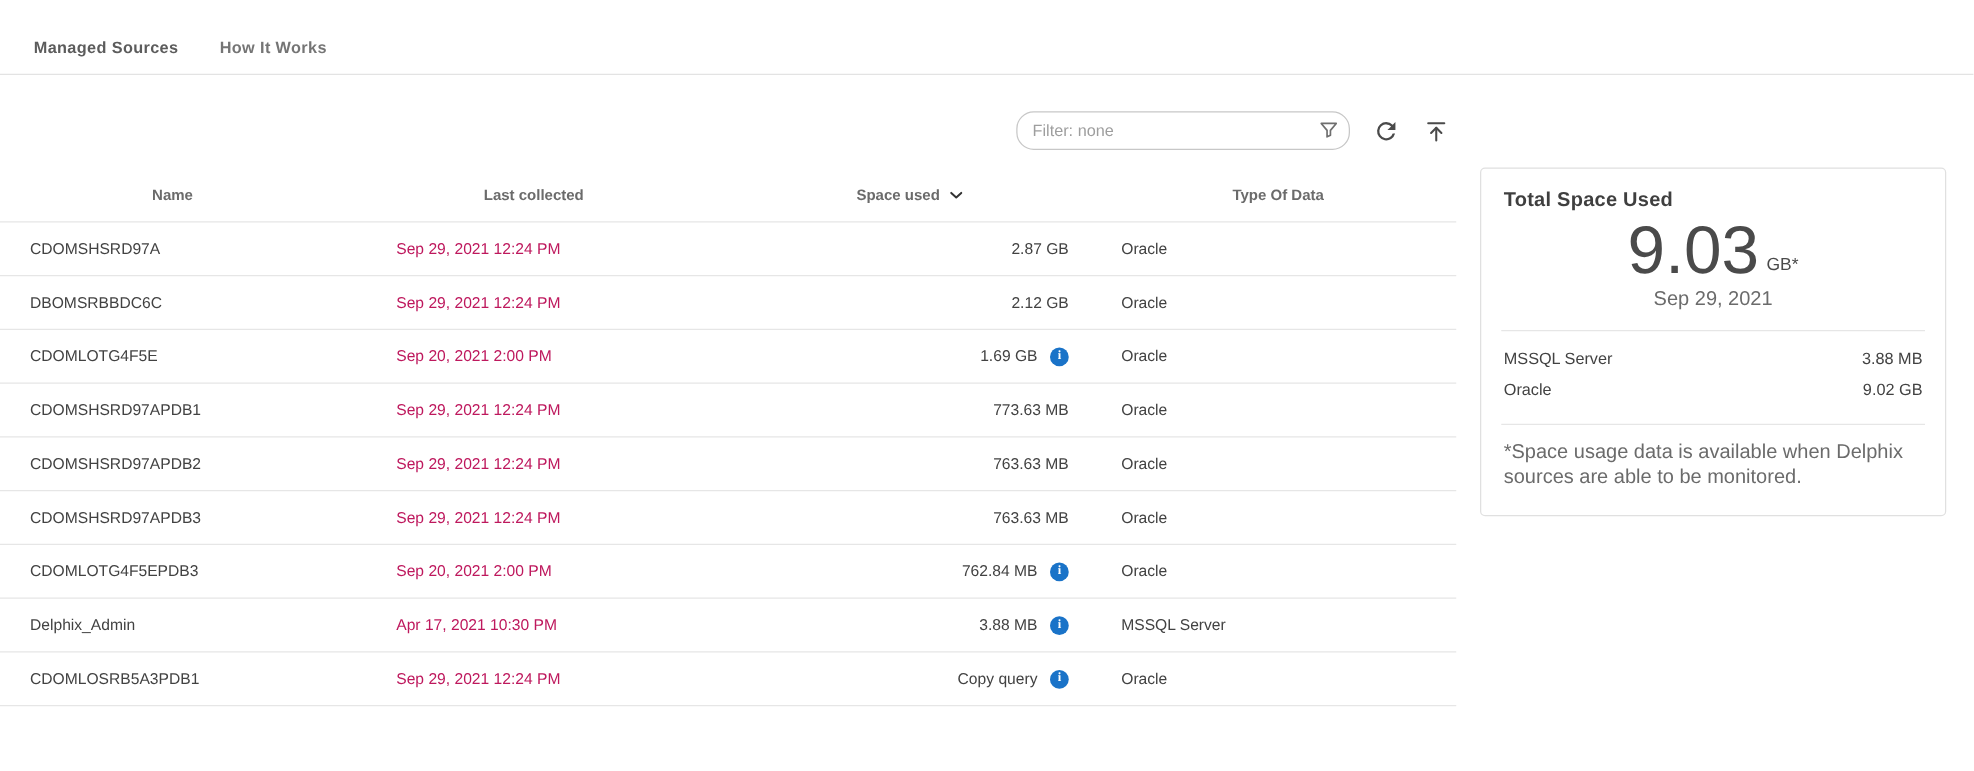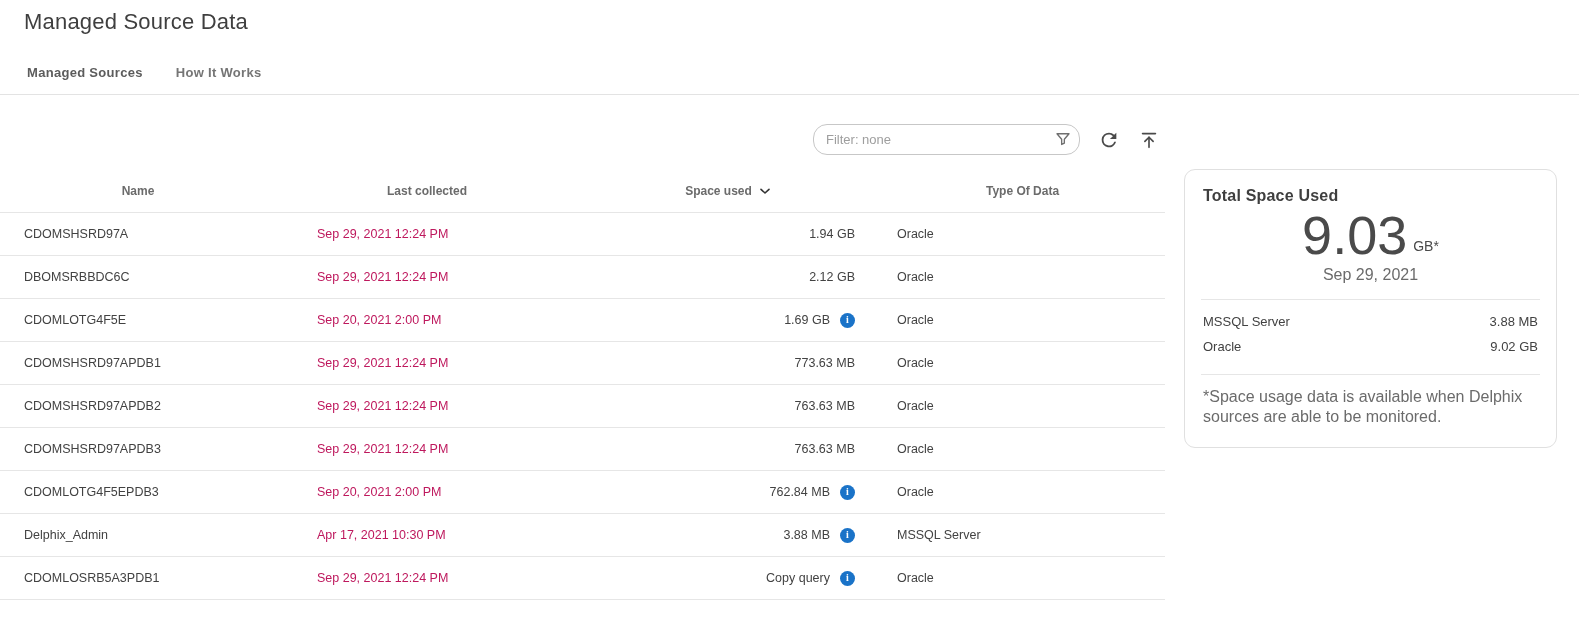--- a/index.html
+++ b/index.html
@@ -132,21 +132,21 @@
     align-items: center;
     justify-content: center;
     line-height: 1;
     cursor: pointer;
     flex: 0 0 15px;
   }
 
   
   .card {
     border: 1px solid #e0e0e0;
-    border-radius: 11px;
+    border-radius: 4px;
     background: #fff;
     padding: 17px 18px 20px 18px;
   }
   .card-title {
     font-size: 16px;
     font-weight: 700;
     color: #3f3f3f;
     letter-spacing: 0.2px;
   }
   .total-row {
@@ -189,21 +189,20 @@
     line-height: 1.25;
     color: #6b6b6b;
     max-width: 330px;
   }
 </style>
 </head>
 <body>
 
 <div class="page">
 
-  <div class="page-title">Managed Source Data</div>
 
   <div class="tabs">
     <div class="tab active">Managed Sources</div>
     <div class="tab">How It Works</div>
   </div>
 
   <div class="main">
 
     <div class="left-col">
 
@@ -248,21 +247,21 @@
           </div>
           <div class="th">
             <span>Type Of Data</span>
           </div>
         </div>
         <div>
             <div class="trow">
               <div class="cell name">CDOMSHSRD97A</div>
               <div class="cell date">Sep 29, 2021 12:24 PM</div>
               <div class="cell space">
-                <span class="space-value">1.94 GB</span>
+                <span class="space-value">2.87 GB</span>
               </div>
               <div class="cell type">Oracle</div>
             </div>
             <div class="trow">
               <div class="cell name">DBOMSRBBDC6C</div>
               <div class="cell date">Sep 29, 2021 12:24 PM</div>
               <div class="cell space">
                 <span class="space-value">2.12 GB</span>
               </div>
               <div class="cell type">Oracle</div>

